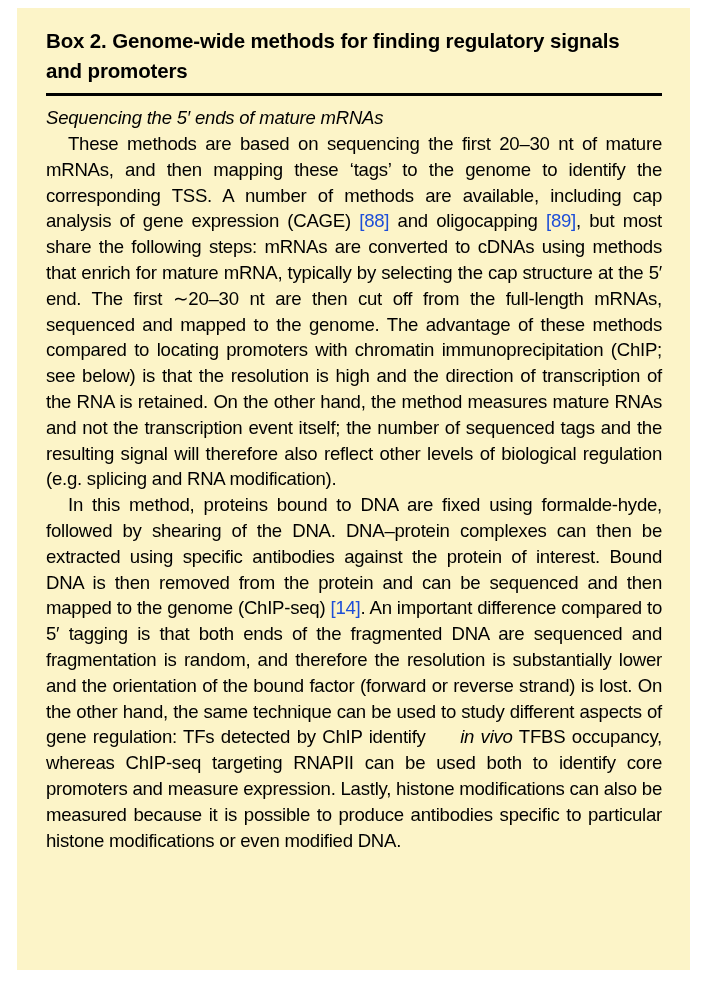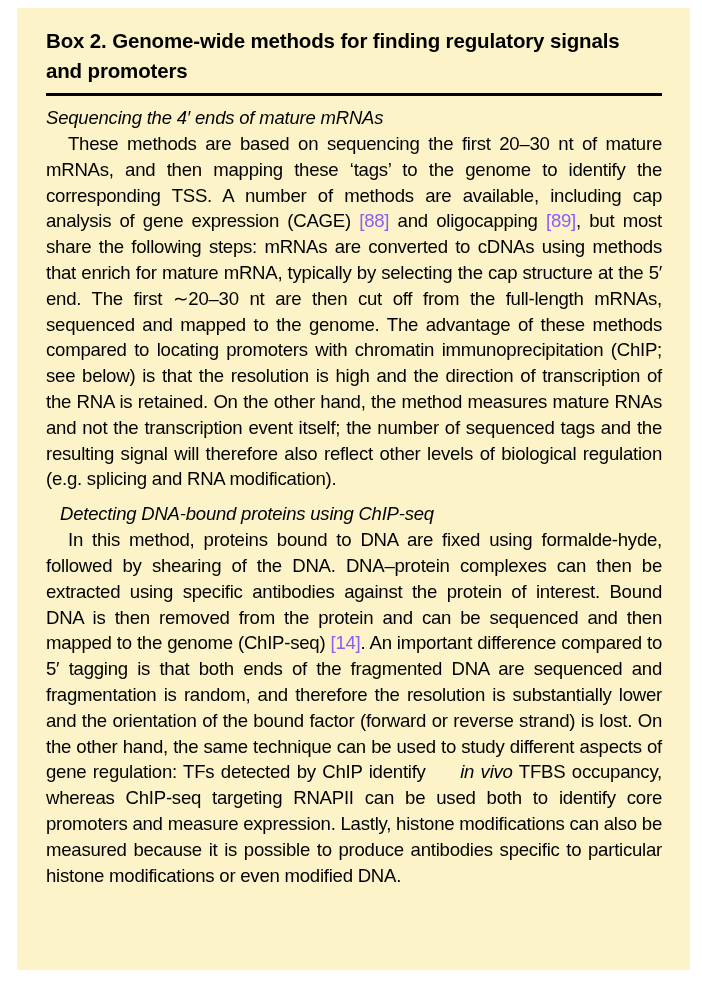--- a/index.html
+++ b/index.html
@@ -63,42 +63,41 @@
     color: #000000;
     text-align: justify;
     text-justify: inter-word;
     margin: 0;
     text-indent: 22px;
     letter-spacing: -0.25px;
     word-spacing: 0px;
     hyphens: manual;
   }
   .cite {
-    color: #8b5cf6;
+    color: #1d4ed8;
   }
   .ital {
     font-style: italic;
     margin-left: 28px;
   }
   .prime {
     font-style: normal;
   }
 </style>
 </head>
 <body>
 
 <div class="page">
   <div class="box">
 
     <h2 class="box-title">Box 2. Genome-wide methods for finding regulatory signals and promoters</h2>
 
     <div class="rule"></div>
 
-    <h3 class="subhead">Sequencing the 4′ ends of mature mRNAs</h3>
+    <h3 class="subhead">Sequencing the 5′ ends of mature mRNAs</h3>
 
     <p class="body">These methods are based on sequencing the first 20–30 nt of mature mRNAs, and then mapping these ‘tags’ to the genome to identify the corresponding TSS. A number of methods are available, including cap analysis of gene expression (CAGE) <span class="cite">[88]</span> and oligocapping <span class="cite">[89]</span>, but most share the following steps: mRNAs are converted to cDNAs using methods that enrich for mature mRNA, typically by selecting the cap structure at the 5<span class="prime">′</span> end. The first ∼20–30 nt are then cut off from the full-length mRNAs, sequenced and mapped to the genome. The advantage of these methods compared to locating promoters with chromatin immunoprecipitation (ChIP; see below) is that the resolution is high and the direction of transcription of the RNA is retained. On the other hand, the method measures mature RNAs and not the transcription event itself; the number of sequenced tags and the resulting signal will therefore also reflect other levels of biological regulation (e.g. splicing and RNA modification).</p>
 
-    <h3 class="subhead indented">Detecting DNA-bound proteins using ChIP-seq</h3>
 
     <p class="body">In this method, proteins bound to DNA are fixed using formalde-hyde, followed by shearing of the DNA. DNA–protein complexes can then be extracted using specific antibodies against the protein of interest. Bound DNA is then removed from the protein and can be sequenced and then mapped to the genome (ChIP-seq) <span class="cite">[14]</span>. An important difference compared to 5<span class="prime">′</span> tagging is that both ends of the fragmented DNA are sequenced and fragmentation is random, and therefore the resolution is substantially lower and the orientation of the bound factor (forward or reverse strand) is lost. On the other hand, the same technique can be used to study different aspects of gene regulation: TFs detected by ChIP identify <span class="ital">in vivo</span> TFBS occupancy, whereas ChIP-seq targeting RNAPII can be used both to identify core promoters and measure expression. Lastly, histone modifications can also be measured because it is possible to produce antibodies specific to particular histone modifications or even modified DNA.</p>
 
   </div>
 </div>
 
 </body></html>

